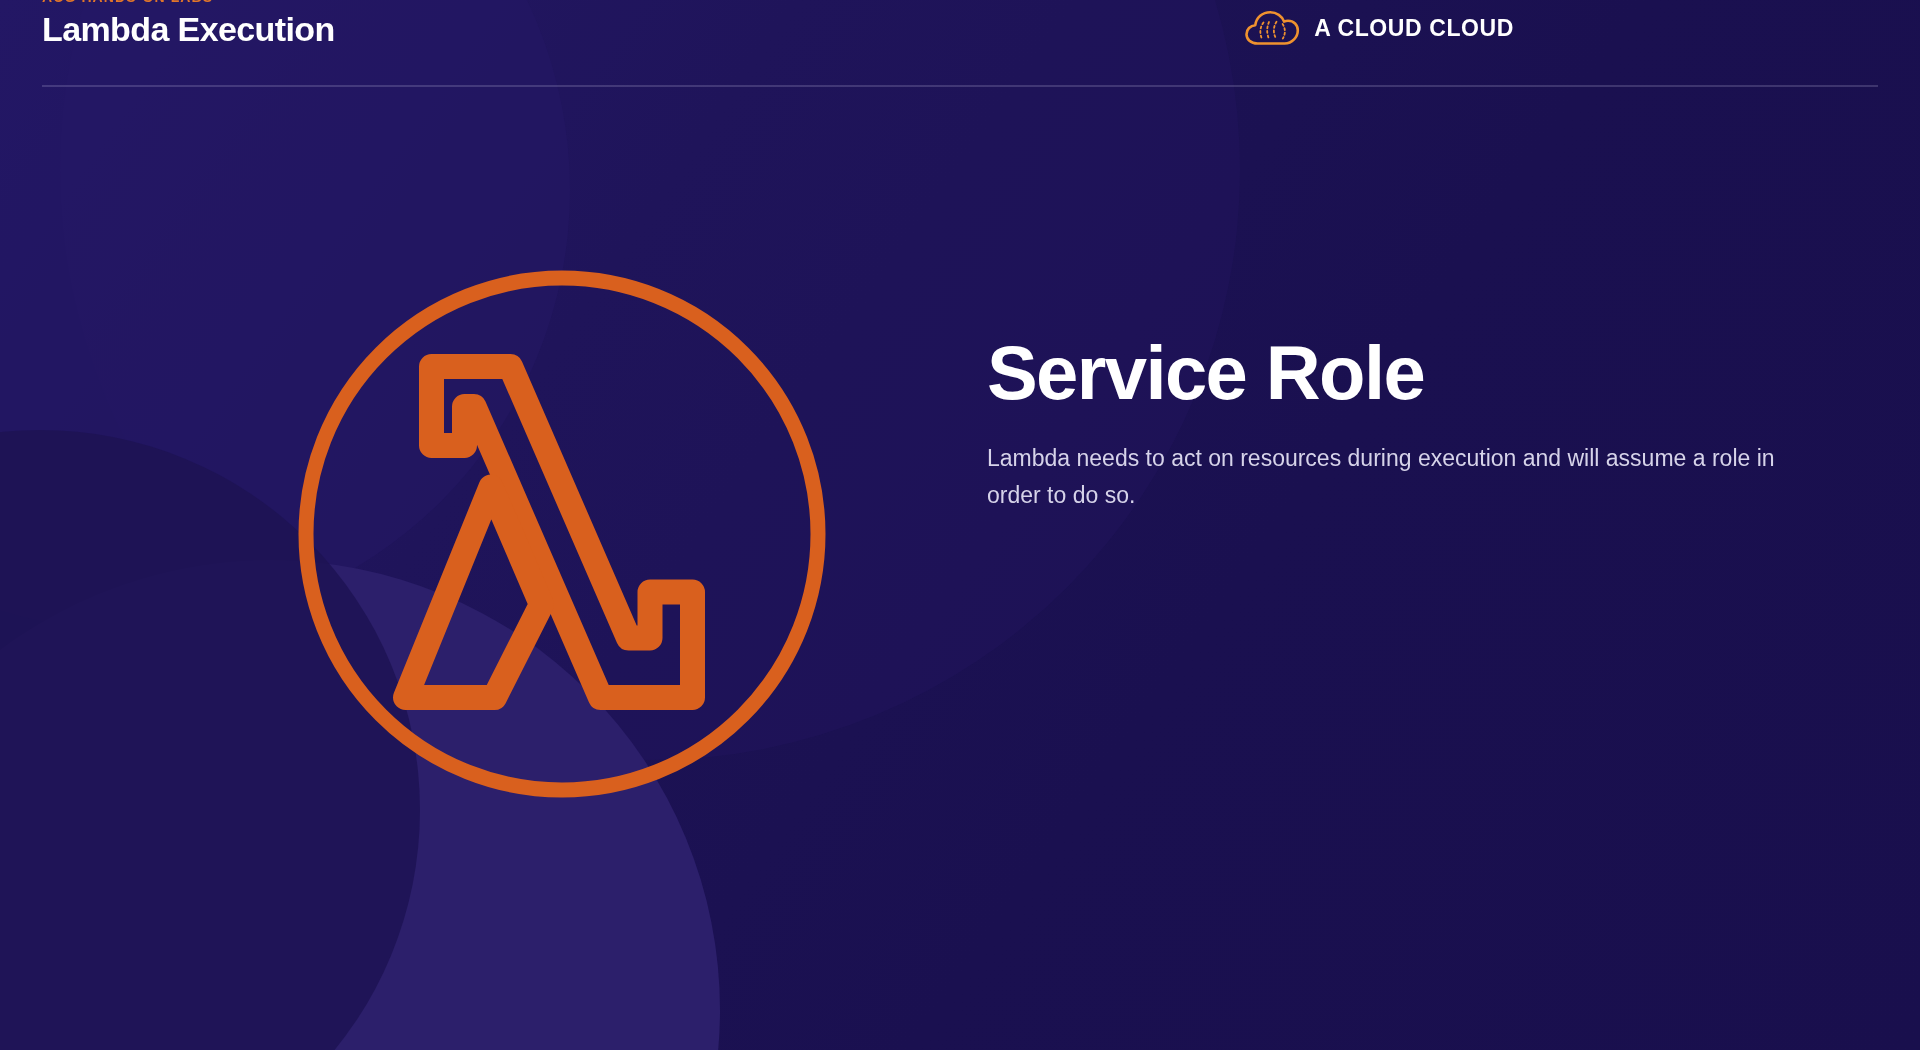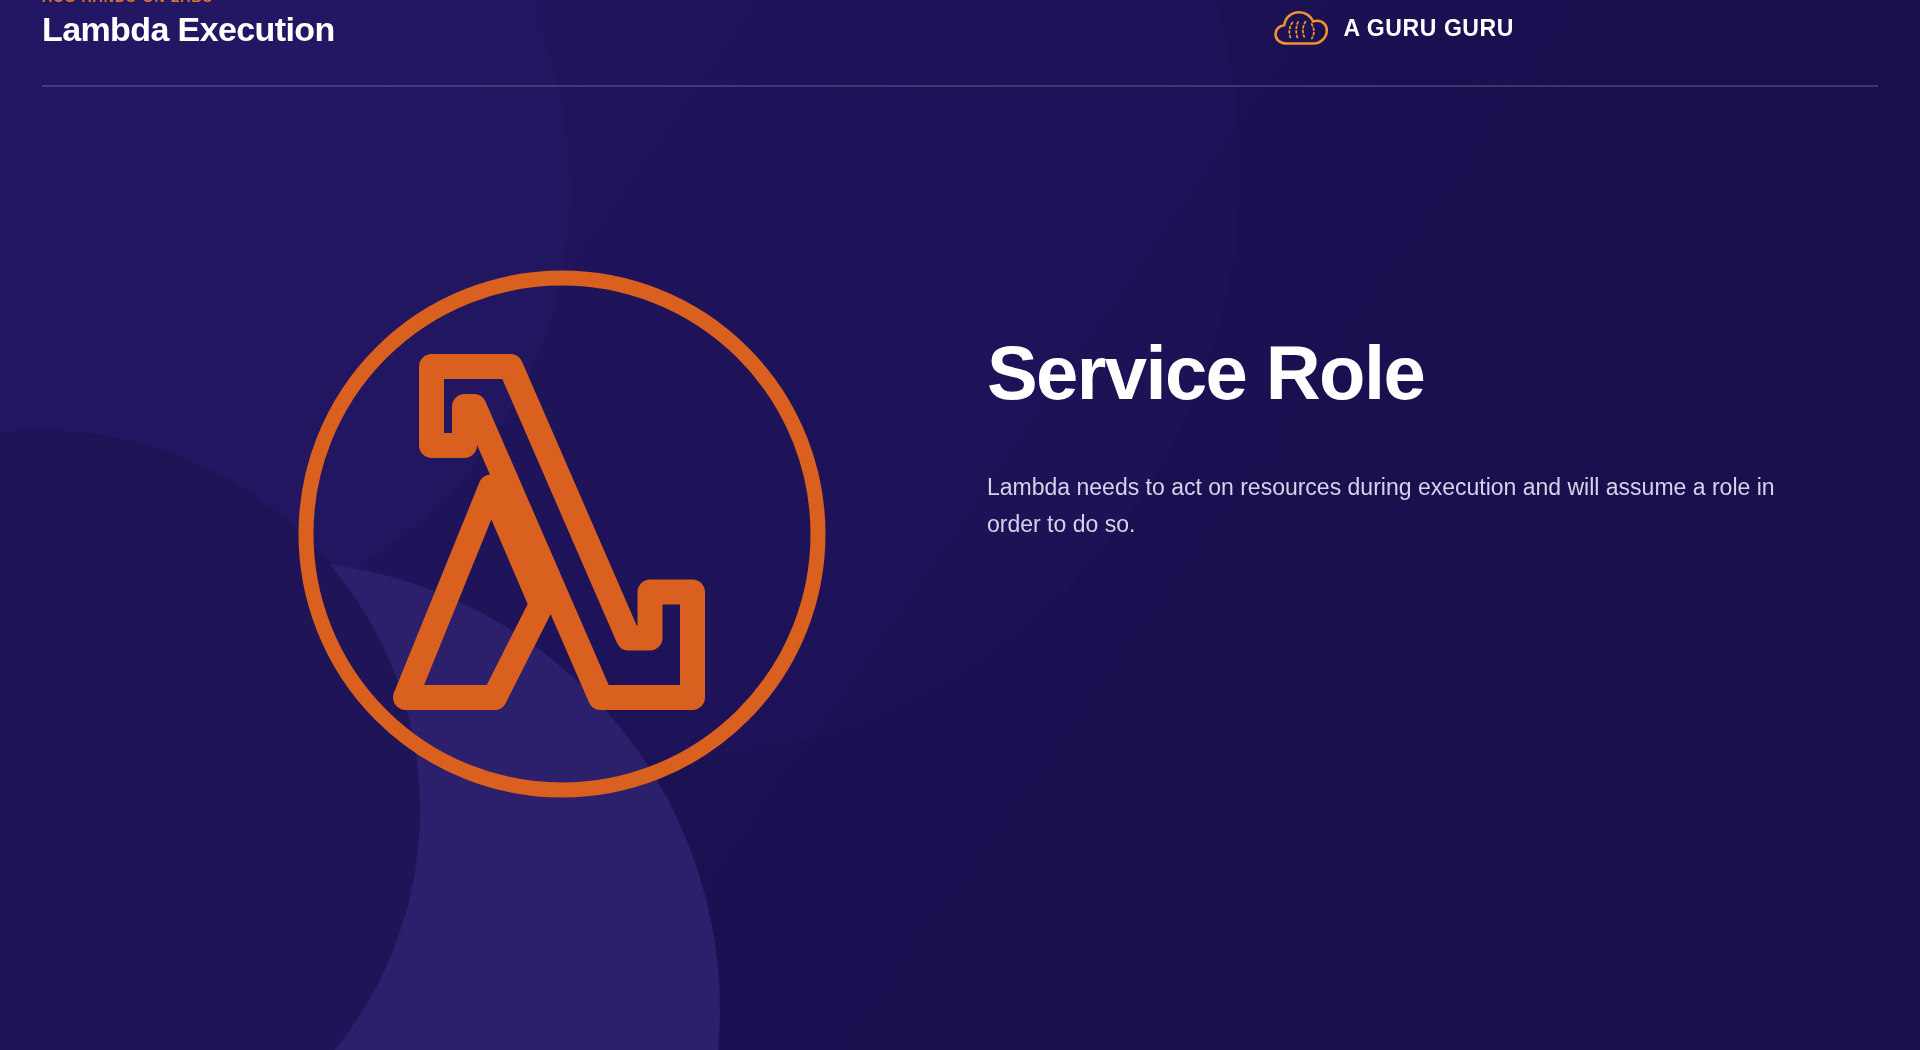--- a/index.html
+++ b/index.html
@@ -137,21 +137,21 @@
     letter-spacing:-0.2px;
     line-height:46px;
     margin-top:28px;
     white-space:nowrap;
   }
   .body-copy{
     color:#d6d3e9;
     font-size:23px;
     font-weight:normal;
     line-height:37px;
-    margin-top:53px;
+    margin-top:24px;
     max-width:790px;
   }
 </style>
 </head>
 <body>
 
 <div class="stage">
 
   <div class="bg-layer">
     <div class="bg-circle c4"></div>
@@ -173,21 +173,21 @@
           <path d="M13.5 35.5 C6.6 35.5 2.5 31.2 2.5 26.2 C2.5 21.4 6.3 17.5 11.3 17.2
                    C12.2 9.6 18.5 4.2 26.2 4.2 C32.6 4.2 38.1 8.1 40.1 13.6
                    C41.3 13.1 42.6 12.8 44.0 12.8 C49.8 12.8 53.8 17.0 53.8 22.2
                    C53.8 29.0 48.2 35.5 40.6 35.5 Z" fill="none" stroke="#ef922f" stroke-width="2.6" stroke-linejoin="round"></path>
           <path d="M19.5 14.5 C16.0 19.0 15.4 25.0 17.8 30.5" fill="none" stroke="#ef922f" stroke-width="1.8" stroke-linecap="round" stroke-dasharray="2 2.6"></path>
           <path d="M25.0 14.0 C22.6 19.5 22.6 25.5 25.0 31.0" fill="none" stroke="#ef922f" stroke-width="1.8" stroke-linecap="round" stroke-dasharray="2 2.6"></path>
           <path d="M32.5 13.8 C29.0 19.0 29.0 26.0 32.5 31.2" fill="none" stroke="#ef922f" stroke-width="1.8" stroke-linecap="round" stroke-dasharray="2 2.6"></path>
           <path d="M38.6 16.0 C41.6 20.6 41.6 26.0 38.8 30.6" fill="none" stroke="#ef922f" stroke-width="1.8" stroke-linecap="round" stroke-dasharray="2 2.6"></path>
         </svg>
       </span>
-      <span class="brand-text">A GURU GURU</span>
+      <span class="brand-text">A CLOUD CLOUD</span>
     </div>
   </div>
 
   <div class="header-rule"></div>
 
   <div class="emblem">
     <svg viewBox="0 0 548 548" xmlns="http://www.w3.org/2000/svg">
       <circle cx="274" cy="274" r="256" fill="none" stroke="#d9601e" stroke-width="15"></circle>
       <path d="M146 104 L219 104 L219 163 L176 163 L176 104 Z" fill="none" stroke="#d9601e" stroke-width="0"></path>
 

